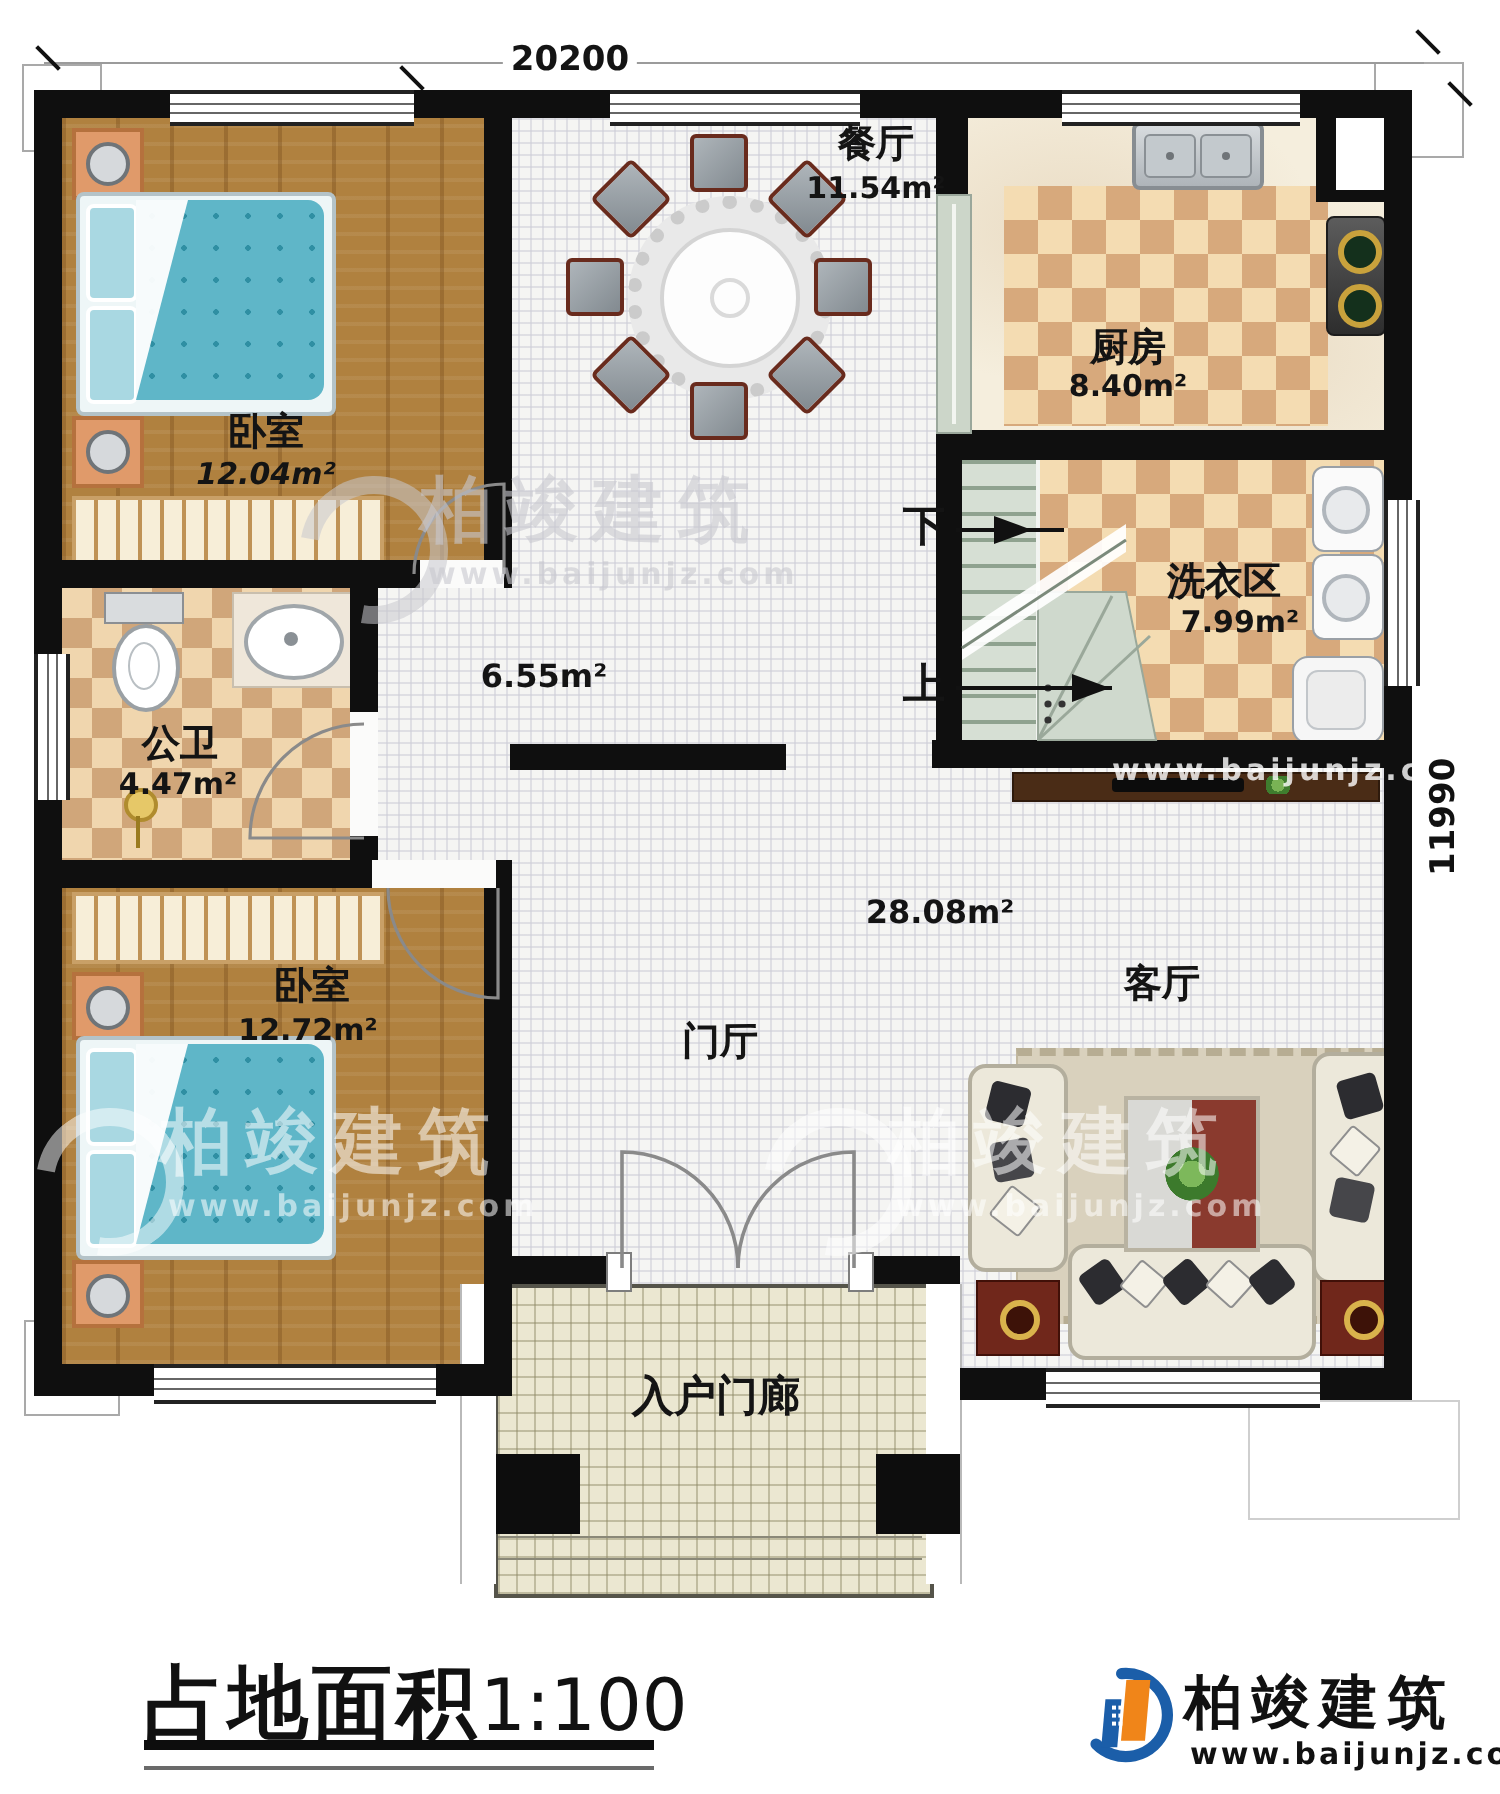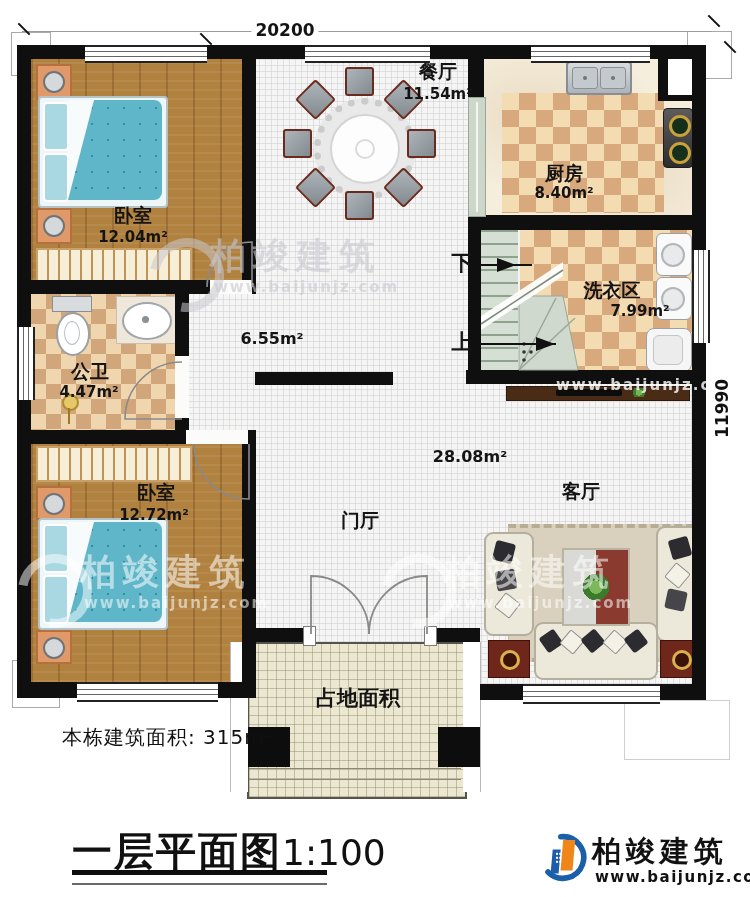--- a/index.html
+++ b/index.html
@@ -271,49 +271,45 @@
     <div class="wm-site" style="position:absolute;left:66px;top:46px;">www.baijunjz.com</div>
   </div>
   <div class="wm" style="left:382px;top:548px;color:rgba(255,255,255,.55);">
     <div class="swoosh" style="left:0;top:6px;"></div>
     <div class="wm-name" style="position:absolute;left:62px;top:6px;">柏竣建筑</div>
     <div class="wm-site" style="position:absolute;left:66px;top:46px;">www.baijunjz.com</div>
   </div>
   <div class="wm wm-site" style="left:556px;top:376px;color:rgba(255,255,255,.8);">www.baijunjz.com</div>
 
   <div class="lbl lbl-room" style="left:133px;top:216px;">卧室</div>
-  <div class="lbl lbl-area" style="left:133px;top:237px;">12.04m²</div>
+  <div class="lbl lbl-area" style="left:133px;top:237px;font-style:italic;">12.04m²</div>
   <div class="lbl lbl-room" style="left:438px;top:72px;">餐厅</div>
   <div class="lbl lbl-area" style="left:438px;top:94px;">11.54m²</div>
   <div class="lbl lbl-room" style="left:564px;top:174px;text-align:right;">厨房</div>
   <div class="lbl lbl-area" style="left:564px;top:193px;">8.40m²</div>
   <div class="lbl lbl-room" style="left:612px;top:291px;">洗衣区</div>
-  <div class="lbl lbl-area" style="left:640px;top:311px;">7.99m²</div>
+  <div class="lbl lbl-area" style="left:620px;top:311px;">7.99m²</div>
   <div class="lbl lbl-room" style="left:90px;top:372px;">公卫</div>
   <div class="lbl lbl-area" style="left:89px;top:392px;">4.47m²</div>
   <div class="lbl lbl-room" style="left:156px;top:493px;">卧室</div>
   <div class="lbl lbl-area" style="left:154px;top:515px;">12.72m²</div>
   <div class="lbl lbl-area" style="left:272px;top:338px;font-size:16px;">6.55m²</div>
   <div class="lbl lbl-area" style="left:470px;top:456px;font-size:16px;">28.08m²</div>
   <div class="lbl lbl-room" style="left:581px;top:492px;font-family:Liberation Mono, monospace;">客厅</div>
   <div class="lbl lbl-room" style="left:360px;top:521px;">门厅</div>
-  <div class="lbl lbl-room" style="left:358px;top:698px;font-size:21px;">占地面积</div>
+  <div class="lbl lbl-room" style="left:358px;top:698px;font-size:21px;">入户门廊</div>
   <div class="lbl" style="left:462px;top:263px;font-size:21px;">下</div>
   <div class="lbl" style="left:462px;top:342px;font-size:21px;">上</div>
 
   <div class="lbl" style="left:285px;top:30px;font-size:17px;background:#fff;padding:0 4px;">20200</div>
   <div class="abs" style="left:712px;top:438px;font-weight:700;font-size:17px;transform:rotate(-90deg);transform-origin:left top;white-space:nowrap;">11990</div>
 
-  <div class="footer-text" style="left:62px;top:724px;">
-    <span>本栋建筑面积:</span>
-    <span>315m²</span>
-  </div>
 
   <div class="abs" style="left:72px;top:824px;">
-    <span style="font-size:40px;font-weight:700;letter-spacing:2px;">一层平面图</span><span style="font-size:36px;font-weight:400;">1:100</span>
+    <span style="font-size:40px;font-weight:700;letter-spacing:2px;">占地面积</span><span style="font-size:36px;font-weight:400;">1:100</span>
   </div>
   <div class="abs" style="left:72px;top:870px;width:255px;height:5px;background:#0d0d0d;"></div>
   <div class="abs" style="left:72px;top:883px;width:255px;height:2px;background:#6a6a6a;"></div>
 
 
   <div class="abs" style="left:540px;top:830px;width:200px;height:62px;">
     <svg width="48" height="60" viewBox="0 0 60 74" style="position:absolute;left:0;top:0;">
       <path d="M10,52 A26,26 0 1 0 26,8" fill="none" stroke="#1b5ea9" stroke-width="7" stroke-linecap="round"></path>
       <rect x="30" y="12" width="15" height="38" fill="#f08519" transform="skewX(-5)"></rect>
       <rect x="18" y="24" width="10" height="30" fill="#1b5ea9" transform="skewX(-5)"></rect>

